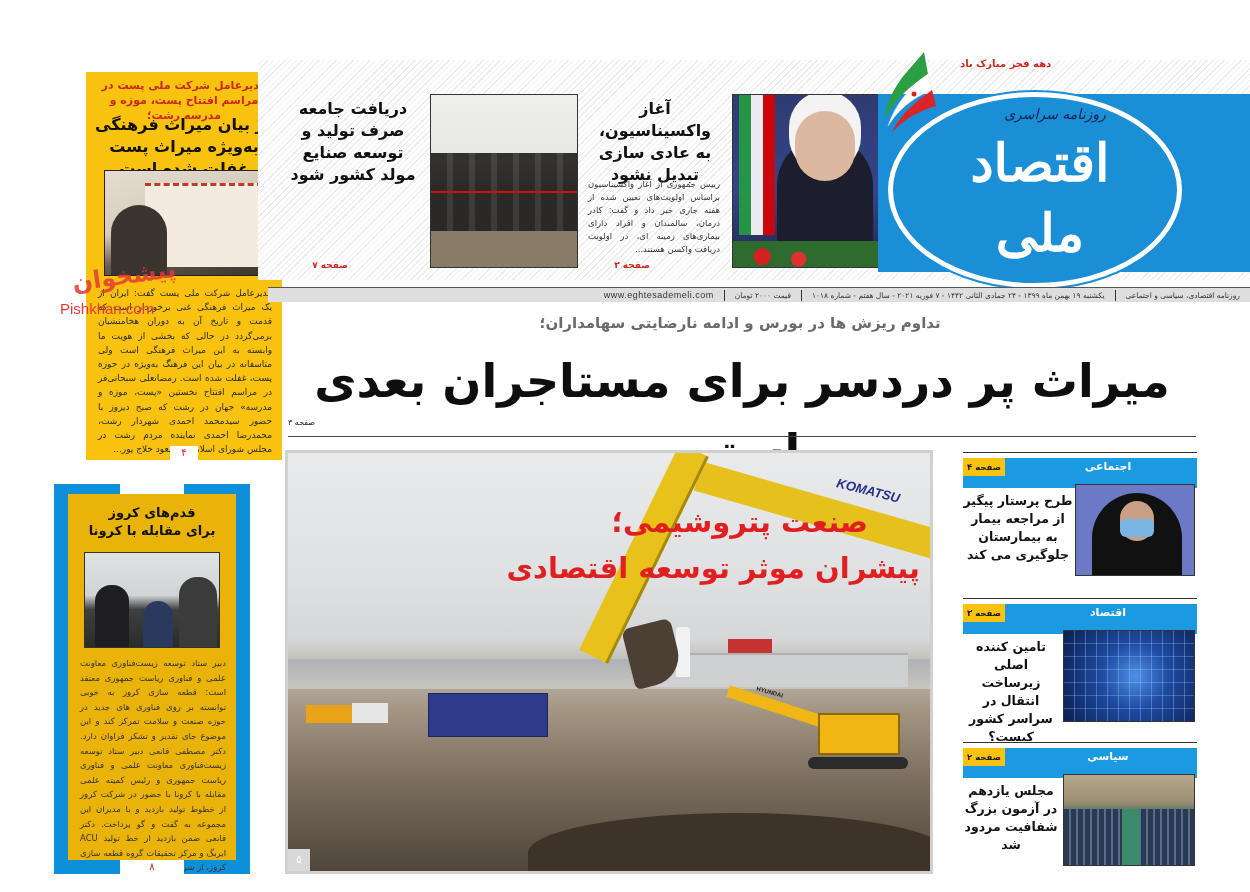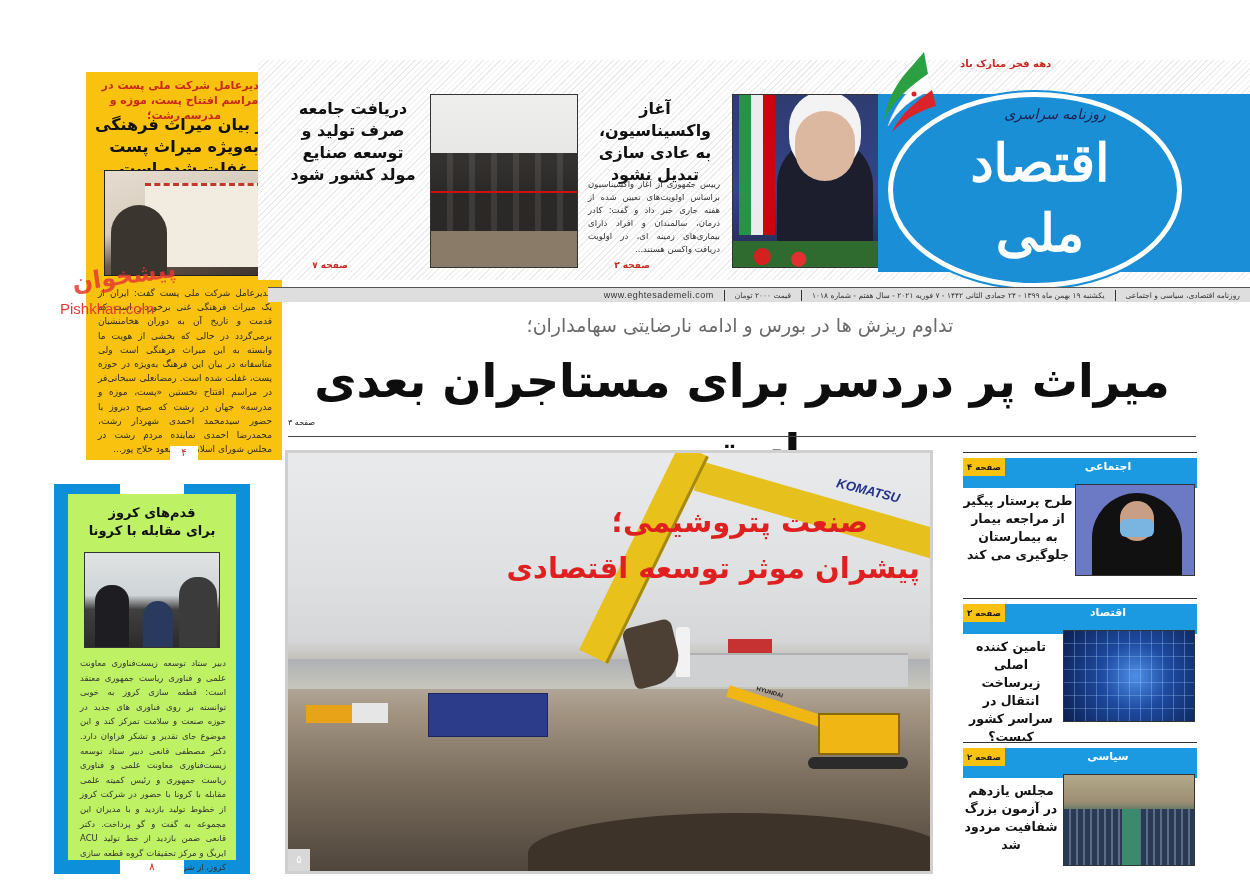--- a/index.html
+++ b/index.html
@@ -18,21 +18,21 @@
   #left-yellow .photo .envelope { position: absolute; top: 12px; left: 40px; width: 118px; height: 84px; background: #f2ece0; border-top: 3px dashed #c0392b; }
   #left-yellow .photo .man { position: absolute; bottom: 0; left: 6px; width: 56px; height: 70px; background: #3b3530; border-radius: 30px 30px 0 0; }
   #left-yellow .body { position: absolute; top: 214px; left: 12px; right: 10px; text-align: justify; font-size: 9px; line-height: 14.2px; color: #2a2a2a; }
   #left-yellow .page-num { position: absolute; bottom: 0; left: 84px; width: 28px; height: 14px; background: #fff; color: #c8281e; font-size: 10px; text-align: center; line-height: 14px; }
   .watermark { position: absolute; left: 60px; top: 262px; width: 150px; height: 60px; pointer-events: none; }
   .watermark .fa { position: absolute; top: 0; left: 12px; color: #e53935; font-size: 24px; font-weight: bold; transform: rotate(-8deg); opacity: .85; }
   .watermark .en { position: absolute; top: 38px; left: 0; color: #e53935; font-size: 15px; font-family: "Liberation Sans", sans-serif; direction: ltr; }
 
   
   #left-blue { left: 54px; top: 484px; width: 196px; height: 390px; background: #0d8fd9; }
-  #left-blue .inner { position: absolute; top: 10px; left: 14px; right: 14px; bottom: 14px; background: #bef264; }
+  #left-blue .inner { position: absolute; top: 10px; left: 14px; right: 14px; bottom: 14px; background: #eab308; }
   #left-blue .notch-top { position: absolute; top: 0; left: 66px; width: 64px; height: 10px; background: #fff; }
   #left-blue .notch-bottom { position: absolute; bottom: 0; left: 66px; width: 64px; height: 14px; background: #fff; color: #c8281e; font-size: 10px; text-align: center; line-height: 14px; }
   #left-blue .title { position: absolute; top: 10px; left: 0; right: 0; text-align: center; font-weight: bold; font-size: 13px; line-height: 18px; color: #111; }
   #left-blue .photo { position: absolute; top: 58px; left: 16px; width: 136px; height: 96px; border: 1px solid #333; background: linear-gradient(180deg, #dfe3e4 0%, #cfd4d6 45%, #404040 60%, #2b2b2b 100%); overflow: hidden; }
   #left-blue .photo .p1 { position: absolute; bottom: 0; left: 10px; width: 34px; height: 62px; background: #1e1e22; border-radius: 16px 16px 0 0; }
   #left-blue .photo .p2 { position: absolute; bottom: 0; left: 58px; width: 30px; height: 46px; background: #2a3a5e; border-radius: 16px 16px 0 0; }
   #left-blue .photo .p3 { position: absolute; bottom: 0; left: 94px; width: 38px; height: 70px; background: #3b3b3b; border-radius: 18px 18px 0 0; }
   #left-blue .body { position: absolute; top: 162px; left: 12px; right: 10px; font-size: 8.5px; line-height: 14.6px; color: #333; text-align: justify; }
 
   
@@ -61,21 +61,21 @@
   #slogan { left: 960px; top: 58px; color: #c8281e; font-weight: bold; font-size: 10px; }
   #flag-ribbon { left: 880px; top: 50px; width: 56px; height: 82px; }
 
   
   #info-strip { left: 268px; top: 287px; width: 982px; height: 15px; background: #dedede; border-top: 1px solid #555; display: flex; align-items: center; font-size: 7.5px; color: #333; }
   #info-strip .cell { padding: 0 10px; border-left: 1px solid #333; white-space: nowrap; height: 11px; line-height: 11px; }
   #info-strip .cell:last-child { border-left: none; }
   #info-strip .site { direction: ltr; font-family: "Liberation Sans", sans-serif; font-size: 9px; letter-spacing: .5px; }
 
   
-  #kicker { left: 300px; top: 314px; width: 880px; text-align: center; font-size: 19px; font-weight: normal; color: #6a6a6a; }
+  #kicker { left: 300px; top: 314px; width: 880px; text-align: center; font-size: 15px; font-weight: bold; color: #6a6a6a; }
   #main-headline { left: 292px; top: 346px; width: 900px; text-align: center; font-size: 46px; font-weight: bold; color: #0e0e0e; letter-spacing: -1px; line-height: 70px; }
   #main-pageref { left: 288px; top: 418px; font-size: 8px; color: #222; }
   #main-rule { left: 288px; top: 436px; width: 908px; height: 1px; background: #444; }
 
   
   #feature { left: 285px; top: 450px; width: 648px; height: 424px; border: 3px solid #d0d0d0; overflow: hidden; background: linear-gradient(180deg, #e9eaeb 0%, #dfe0e2 30%, #d5d6d8 45%, #b9b3a7 52%, #a39482 62%, #7b6e5e 78%, #4f453b 100%); }
   #feature .hills { position: absolute; left: 0; right: 0; top: 206px; height: 30px; background: linear-gradient(180deg, #aeb1b5, #c8c5bd); }
   #feature .building { position: absolute; left: 350px; top: 200px; width: 270px; height: 34px; background: #cfd0d2; border-top: 2px solid #b0b0b0; }
   #feature .tank { position: absolute; left: 388px; top: 174px; width: 14px; height: 50px; background: #f2f2f2; border-radius: 4px 4px 0 0; }
   #feature .redroof { position: absolute; left: 440px; top: 186px; width: 44px; height: 14px; background: #c63232; }

